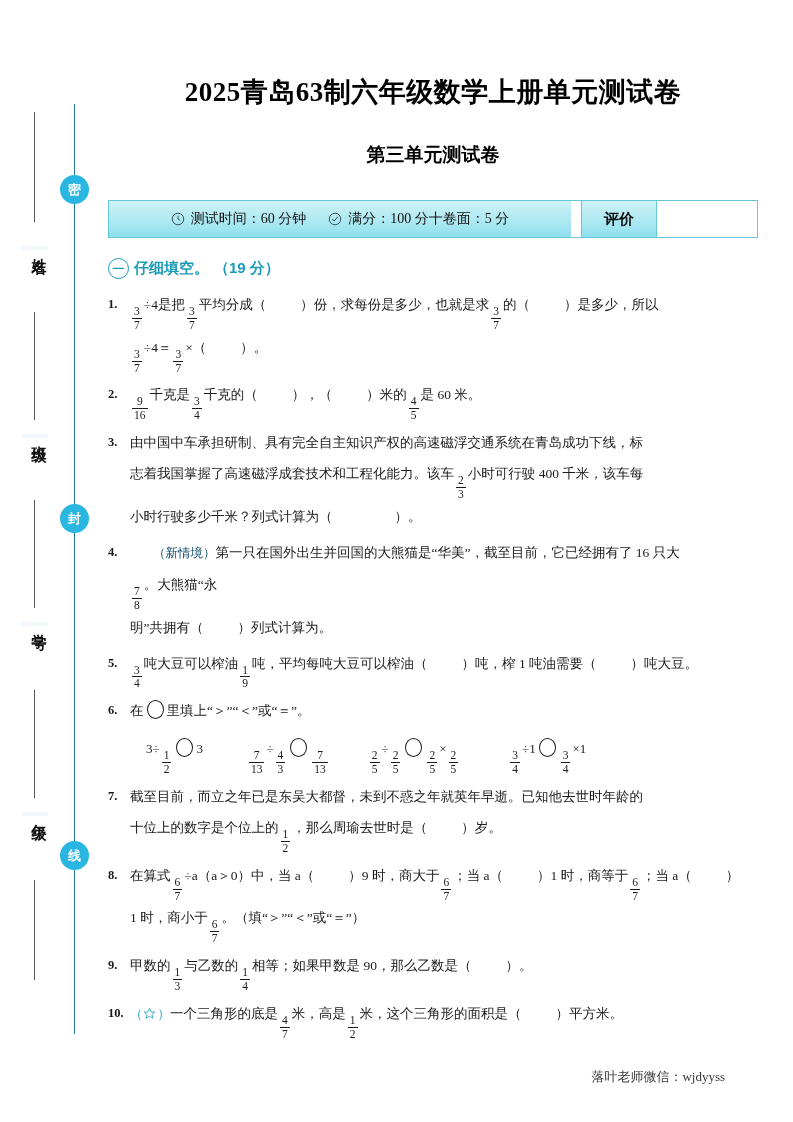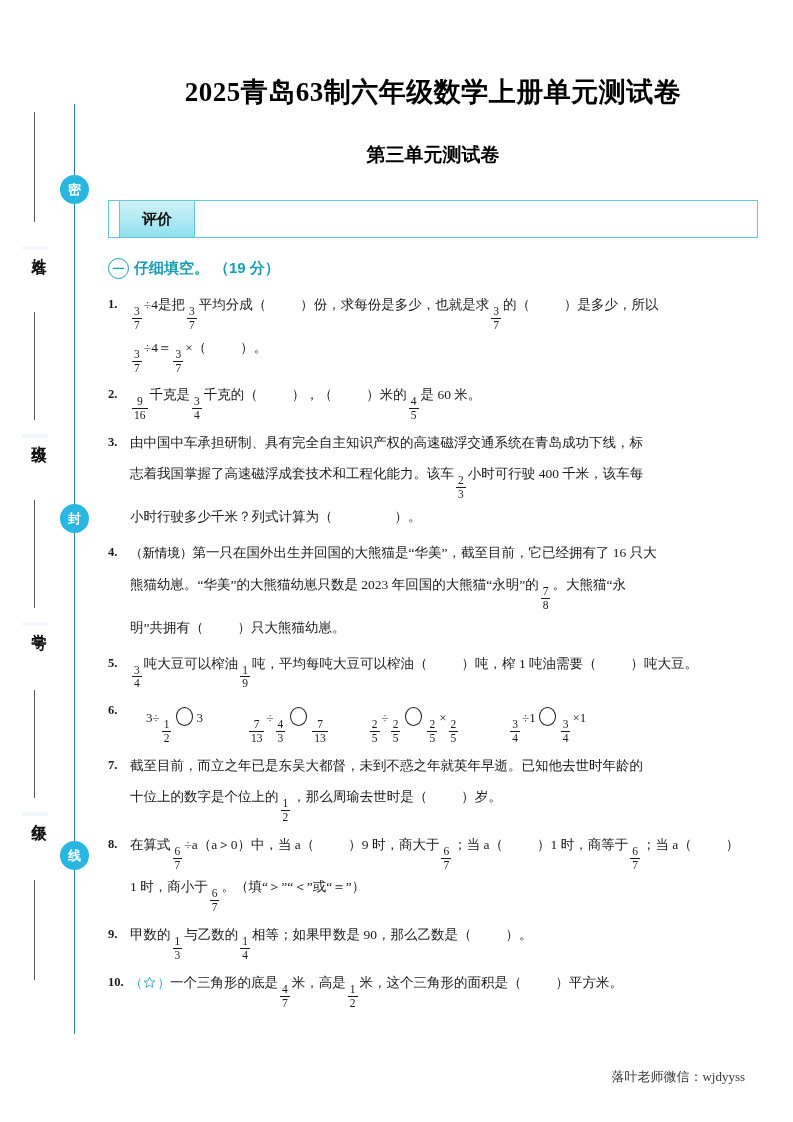--- a/index.html
+++ b/index.html
@@ -180,21 +180,21 @@
     font-weight: bold;
     font-size: 12.5px;
     text-align: left;
     padding-top: 0px;
   }
   .q-body { flex: 1 1 auto; text-align: justify; }
   .q-line { display: block; }
   .bk { display: inline-block; width: 34px; }
   .bk-wide { display: inline-block; width: 62px; }
 
-  .tag-blue { color: #000000; font-size: 12.5px; }
+  .tag-blue { color: #0c4a6e; font-size: 12.5px; margin-left: 23px; }
   .tag-teal { color: #1a9cb7; font-size: 12.5px; }
 
   
   .frac {
     display: inline-flex;
     flex-direction: column;
     align-items: center;
     vertical-align: -0.52em;
     margin: 0 2px;
     font-size: 11.5px;
@@ -230,21 +230,21 @@
     vertical-align: -2px;
     color: #1a9cb7;
   }
 
   
   .footer {
     position: absolute;
     left: 0; right: 0;
     top: 1068px;
     text-align: right;
-    padding-right: 48px;
+    padding-right: 68px;
     font-size: 13px;
     color: #3a3a3a;
     font-family: "Liberation Serif", serif;
   }
 </style>
 </head>
 <body>
 
 <div class="sidebar">
   <div class="seal-line"></div>
@@ -264,20 +264,41 @@
   <div class="side-rule r4"></div>
   <div class="side-rule r5"></div>
 </div>
 
 <div class="sheet">
 
   <div class="title">2025青岛63制六年级数学上册单元测试卷</div>
   <div class="subtitle">第三单元测试卷</div>
 
   <div class="infobar">
+    <div class="cell-main">
+      <span class="ib-item">
+        <span class="ic">
+          <svg viewBox="0 0 16 16" width="14" height="14">
+            <circle cx="8" cy="8" r="6.6" fill="none" stroke="#2c3e50" stroke-width="1"></circle>
+            <line x1="8" y1="8" x2="8" y2="4.2" stroke="#2c3e50" stroke-width="1"></line>
+            <line x1="8" y1="8" x2="10.6" y2="9.4" stroke="#2c3e50" stroke-width="1"></line>
+          </svg>
+        </span>
+        <span>测试时间：60 分钟</span>
+      </span>
+      <span class="ib-item">
+        <span class="ic">
+          <svg viewBox="0 0 16 16" width="14" height="14">
+            <circle cx="8" cy="8" r="6.6" fill="none" stroke="#2c3e50" stroke-width="1"></circle>
+            <polyline points="4.8,8.2 7,10.3 11.2,5.4" fill="none" stroke="#2c3e50" stroke-width="1.1"></polyline>
+          </svg>
+        </span>
+        <span>满分：100 分十卷面：5 分</span>
+      </span>
+    </div>
     <div class="cell-eval">评价</div>
     <div class="cell-blank"></div>
   </div>
 
   <div class="sec-head">
     <span class="sec-num">一</span>
     <span>仔细填空。</span>
     <span>（19 分）</span>
   </div>
 
@@ -327,42 +348,43 @@
               <span class="num">2</span>
               <span class="den">3</span>
             </span><span>小时可行驶 400 千米，该车每</span></div>
           <div class="q-line"><span>小时行驶多少千米？列式计算为（</span><span class="bk-wide"></span><span>）。</span></div>
         </div>
       </div>
       <div class="q">
         <div class="q-num">4.</div>
         <div class="q-body">
           <div class="q-line"><span class="tag-blue">（新情境）</span><span>第一只在国外出生并回国的大熊猫是“华美”，截至目前，它已经拥有了 16 只大</span></div>
-          <div class="q-line"><span>熊猫幼崽。“华美”的大熊猫幼崽只数是 2023 年回国的大熊猫“永明”的</span><span class="frac">
+          <div class="q-line"><span class="frac">
               <span class="num">7</span>
               <span class="den">8</span>
             </span><span>。大熊猫“永</span></div>
-          <div class="q-line"><span>明”共拥有（</span><span class="bk"></span><span>）只大熊猫幼崽。</span></div>
+          <div class="q-line"><span>明”共拥有（</span><span class="bk"></span><span>）列式计算为。</span></div>
         </div>
       </div>
       <div class="q">
         <div class="q-num">5.</div>
         <div class="q-body">
           <div class="q-line"><span class="frac">
               <span class="num">3</span>
               <span class="den">4</span>
             </span><span>吨大豆可以榨油</span><span class="frac">
               <span class="num">1</span>
               <span class="den">9</span>
             </span><span>吨，平均每吨大豆可以榨油（</span><span class="bk"></span><span>）吨，榨 1 吨油需要（</span><span class="bk"></span><span>）吨大豆。</span></div>
         </div>
       </div>
       <div class="q">
         <div class="q-num">6.</div>
         <div class="q-body">
+          <div class="q-line"><span>在</span><span class="circ-blank"></span><span>里填上“＞”“＜”或“＝”。</span></div>
           <div class="cmp-row">
             <span class="cmp-item"><span>3÷</span><span class="frac">
                 <span class="num">1</span>
                 <span class="den">2</span>
               </span><span class="circ-blank"></span><span>3</span></span>
             <span class="cmp-item cmp-sp1"></span>
             <span class="cmp-item"><span class="frac">
                 <span class="num">7</span>
                 <span class="den">13</span>
               </span><span>÷</span><span class="frac">

